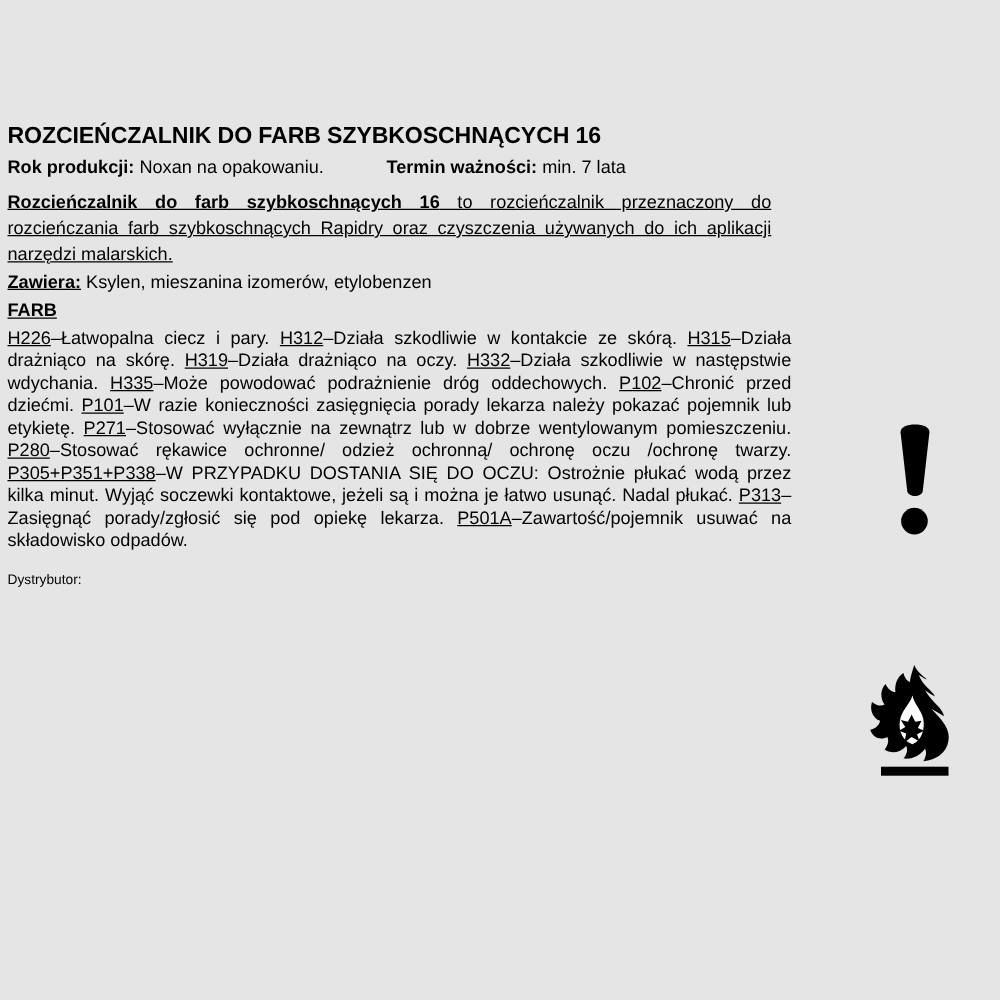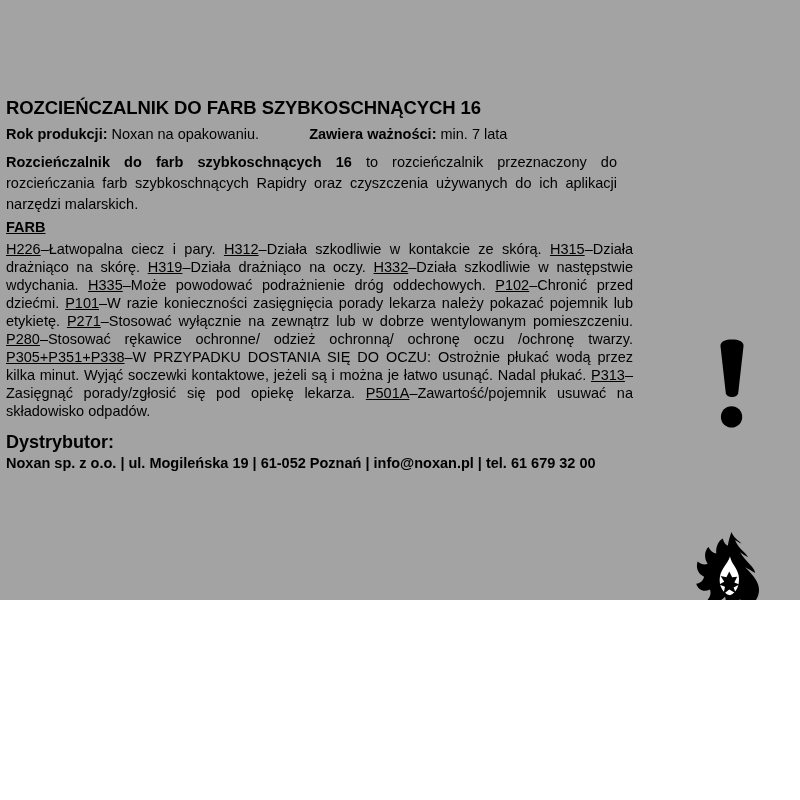--- a/index.html
+++ b/index.html
@@ -3,81 +3,82 @@
 <meta charset="utf-8">
 <style>
   html, body { margin: 0; padding: 0; }
   body {
     width: 800px; height: 800px;
     background: #ffffff;
     font-family: "Liberation Sans", sans-serif;
     color: #000000;
     -webkit-font-smoothing: antialiased;
   }
-  .page { position: relative; width: 800px; height: 600px; background: #a3a3a3; overflow: hidden; }
+  .page { position: relative; width: 800px; height: 800px; background: #e5e5e5; overflow: hidden; }
   .content { position: absolute; left: 6px; top: 0; width: 627px; }
 
   .title {
     margin: 97px 0 0 0;
     font-size: 18.5px; font-weight: bold; line-height: 22px;
     letter-spacing: -0.1px;
   }
   .meta-line { margin-top: 5px; font-size: 14.5px; line-height: 21px; }
   .meta-line b { font-weight: bold; margin-top: 40px; }
   .tab-spacer { display: inline-block; width: 42px; }
 
   .desc {
     margin: 7px 16px 0 0;
     font-size: 14.5px; line-height: 21px;
     text-align: justify;
+    text-decoration: underline;
   }
   .contains-line { margin-top: 1px; font-size: 14.5px; line-height: 21px; }
   .warning-heading { margin-top: 2px; font-size: 14.5px; line-height: 21px; }
   .u { text-decoration: underline; }
   b { font-weight: bold; }
 
   .statements {
     margin: 2px 0 0 0;
     font-size: 14.5px; line-height: 18px;
     text-align: justify;
   }
   .statements .code { text-decoration: underline; }
 
-  .dist-heading { margin-top: 12px; font-size: 18px; line-height: 21px; font-weight: bold; }
+  .dist-heading { margin-top: 12px; font-size: 11px; line-height: 21px; font-weight: normal; }
   .dist-line { margin-top: 0; font-size: 14.5px; line-height: 21px; font-weight: bold; }
 
   .icon-exclamation { position: absolute; left: 716px; top: 336px; width: 32px; height: 96px; }
   .icon-flame { position: absolute; left: 694px; top: 531px; width: 72px; height: 92px; }
   .icon-exclamation svg, .icon-flame svg { display: block; width: 100%; height: 100%; }
 </style>
 </head>
 <body>
 
 <div class="page">
   <div class="content">
 
     <h1 class="title">ROZCIEŃCZALNIK DO FARB SZYBKOSCHNĄCYCH 16</h1>
 
     <div class="meta-line">
       <b>Rok produkcji:</b>
       <span>Noxan na opakowaniu.</span>
       <span class="tab-spacer"></span>
-      <b>Zawiera ważności:</b>
+      <b>Termin ważności:</b>
       <span>min. 7 lata</span>
     </div>
 
     <p class="desc"><b>Rozcieńczalnik do farb szybkoschnących 16</b><span> to rozcieńczalnik przeznaczony do rozcieńczania farb szybkoschnących Rapidry oraz czyszczenia używanych do ich aplikacji narzędzi malarskich.</span></p>
 
+    <div class="contains-line"><b class="u">Zawiera:</b><span> Ksylen, mieszanina izomerów, etylobenzen</span></div>
 
     <div class="warning-heading"><b class="u">FARB</b></div>
 
     <p class="statements"><span class="code">H226</span>–Łatwopalna ciecz i pary. <span class="code">H312</span>–Działa szkodliwie w kontakcie ze skórą. <span class="code">H315</span>–Działa drażniąco na skórę. <span class="code">H319</span>–Działa drażniąco na oczy. <span class="code">H332</span>–Działa szkodliwie w następstwie wdychania. <span class="code">H335</span>–Może powodować podrażnienie dróg oddechowych. <span class="code">P102</span>–Chronić przed dziećmi. <span class="code">P101</span>–W razie konieczności zasięgnięcia porady lekarza należy pokazać pojemnik lub etykietę. <span class="code">P271</span>–Stosować wyłącznie na zewnątrz lub w dobrze wentylowanym pomieszczeniu. <span class="code">P280</span>–Stosować rękawice ochronne/ odzież ochronną/ ochronę oczu /ochronę twarzy. <span class="code">P305+P351+P338</span>–W PRZYPADKU DOSTANIA SIĘ DO OCZU: Ostrożnie płukać wodą przez kilka minut. Wyjąć soczewki kontaktowe, jeżeli są i można je łatwo usunąć. Nadal płukać. <span class="code">P313</span>–Zasięgnąć porady/zgłosić się pod opiekę lekarza. <span class="code">P501A</span>–Zawartość/pojemnik usuwać na składowisko odpadów.</p>
 
     <div class="dist-heading">Dystrybutor:</div>
-    <div class="dist-line">Noxan sp. z o.o. | ul. Mogileńska 19 | 61-052 Poznań | info@noxan.pl | tel. 61 679 32 00</div>
 
   </div>
 
   <div class="icon-exclamation">
     <svg viewBox="0 0 36 100" xmlns="http://www.w3.org/2000/svg" aria-hidden="true">
       <path class="ink" d="M5,7 C5,2 11,0 18,0 C25,0 31,2 31,7 L25,60 C24,66 12,66 11,60 Z" fill="#000000"></path>
       <circle class="ink" cx="17.5" cy="87" r="12" fill="#000000"></circle>
     </svg>
   </div>
 

